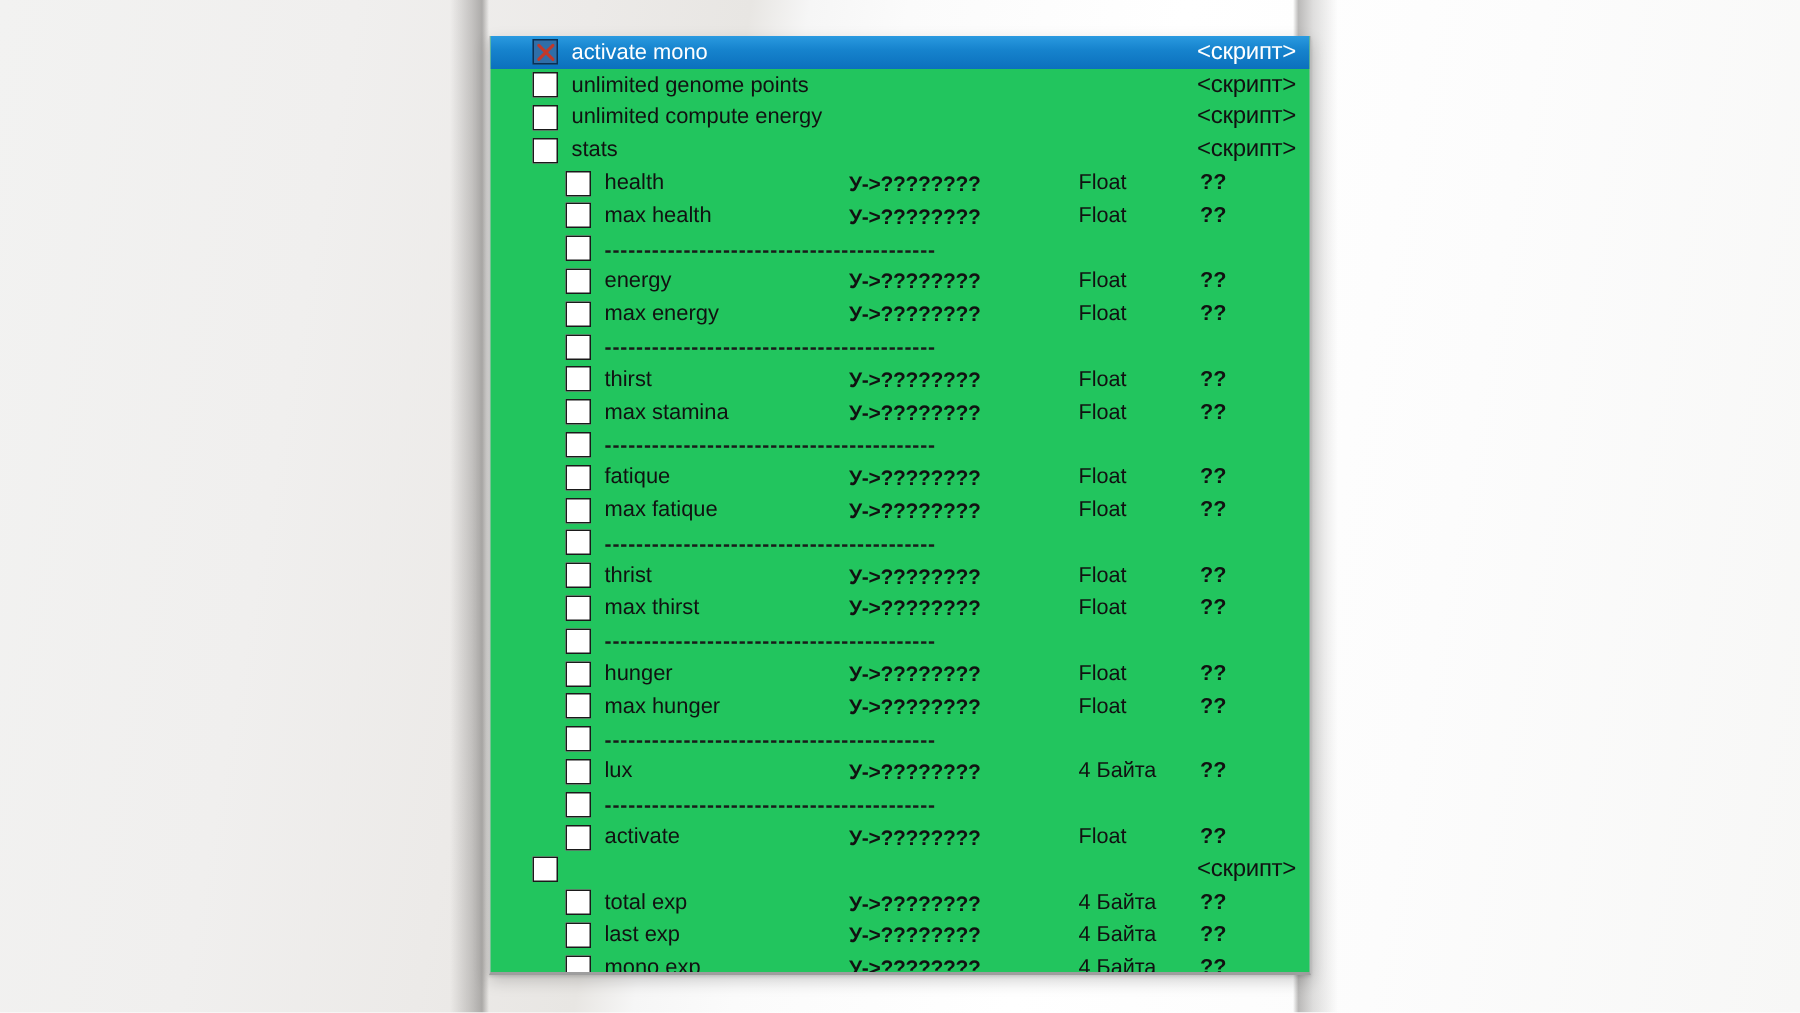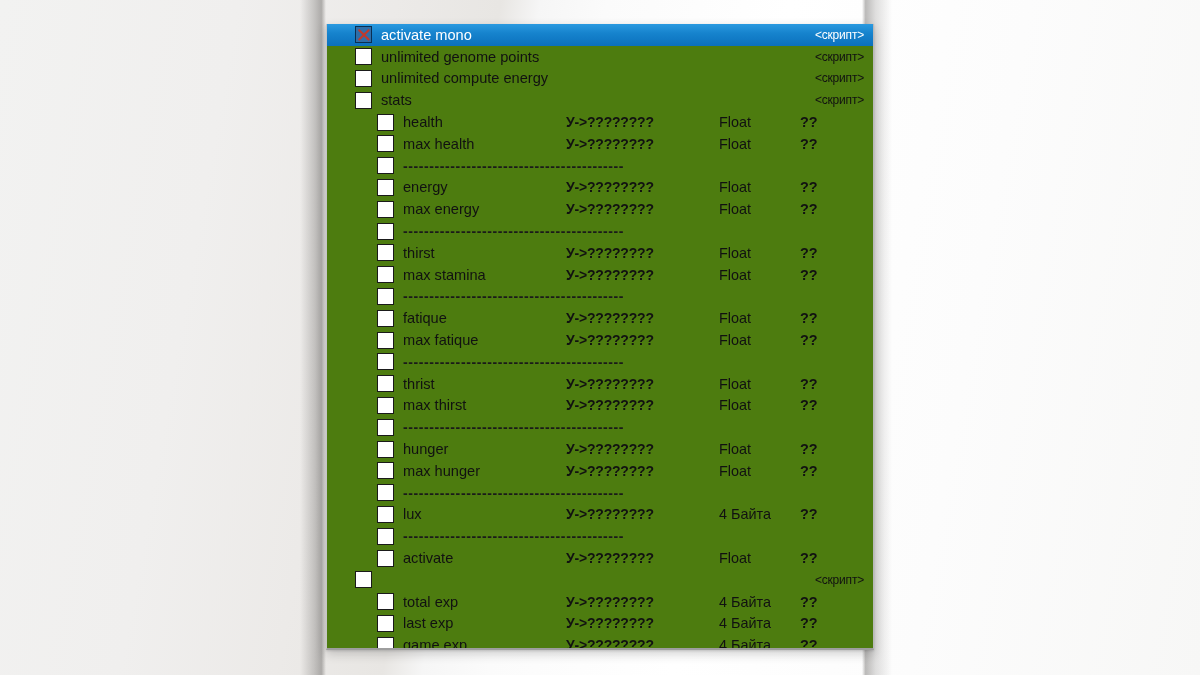--- a/index.html
+++ b/index.html
@@ -31,21 +31,21 @@
         rgba(120,118,116,0.50) 12%, rgba(150,148,146,0.30) 45%,
         rgba(255,255,255,0.0) 100%);
     pointer-events: none;
   }
 
   
   .panel {
     position: absolute;
     left: 326px; top: 24px;
     width: 548px; height: 626px;
-    background: #4d7c0f;
+    background: #22c55e;
     border-left: 1px solid #c6c6c6;
     border-right: 1px solid #b9b9b9;
     border-bottom: 2px solid #9e9e9e;
     box-shadow: 0 4px 10px rgba(0,0,0,0.18), 0 1px 2px rgba(0,0,0,0.12);
     overflow: hidden;
   }
 
   .row {
     position: relative;
     height: 21.8px;
@@ -99,21 +99,21 @@
     position: absolute; left: 392px;
     font-size: 14.4px;
     text-align: right;
   }
   .col-val {
     position: absolute; left: 473px;
     font-size: 14.4px; font-weight: bold;
   }
   .col-script {
     position: absolute; right: 9px;
-    font-size: 12px; letter-spacing: -0.2px;
+    font-size: 16px; letter-spacing: -0.2px;
   }
 </style>
 </head>
 <body>
 
 <div class="bg-shade-left"></div>
 <div class="bg-shade-right"></div>
 
 <div class="panel" id="cheat-table">
 
@@ -309,18 +309,18 @@
       <div class="ind2"></div>
       <div class="cb"></div>
       <div class="label">last exp</div>
       <div class="col-addr">У-&gt;????????</div>
       <div class="col-type">4 Байта</div>
       <div class="col-val">??</div>
     </div>
     <div class="row">
       <div class="ind2"></div>
       <div class="cb"></div>
-      <div class="label">game exp</div>
+      <div class="label">mono exp</div>
       <div class="col-addr">У-&gt;????????</div>
       <div class="col-type">4 Байта</div>
       <div class="col-val">??</div>
     </div>
   </div>
 
 </body></html>

